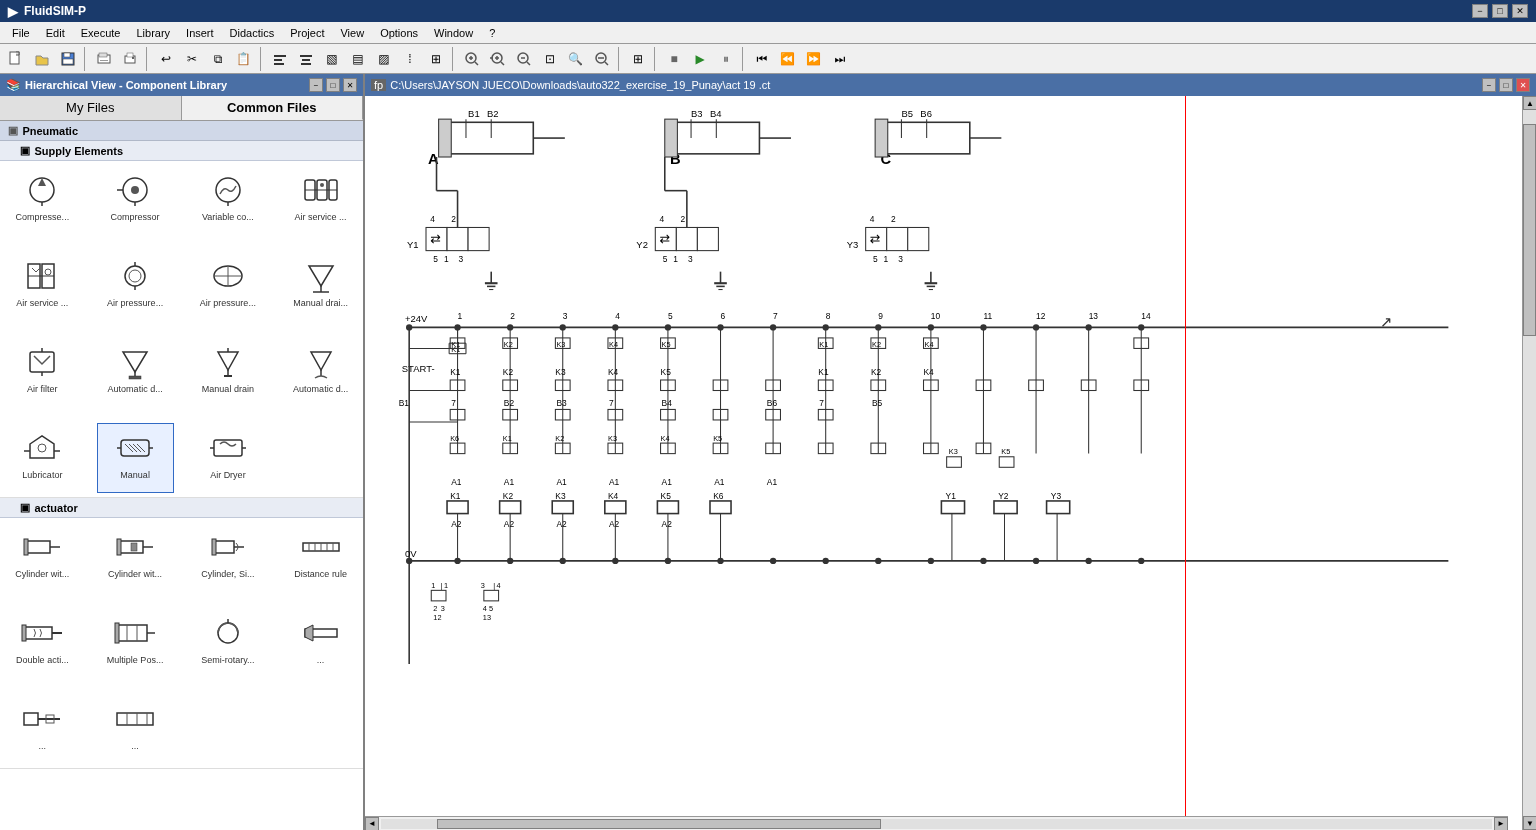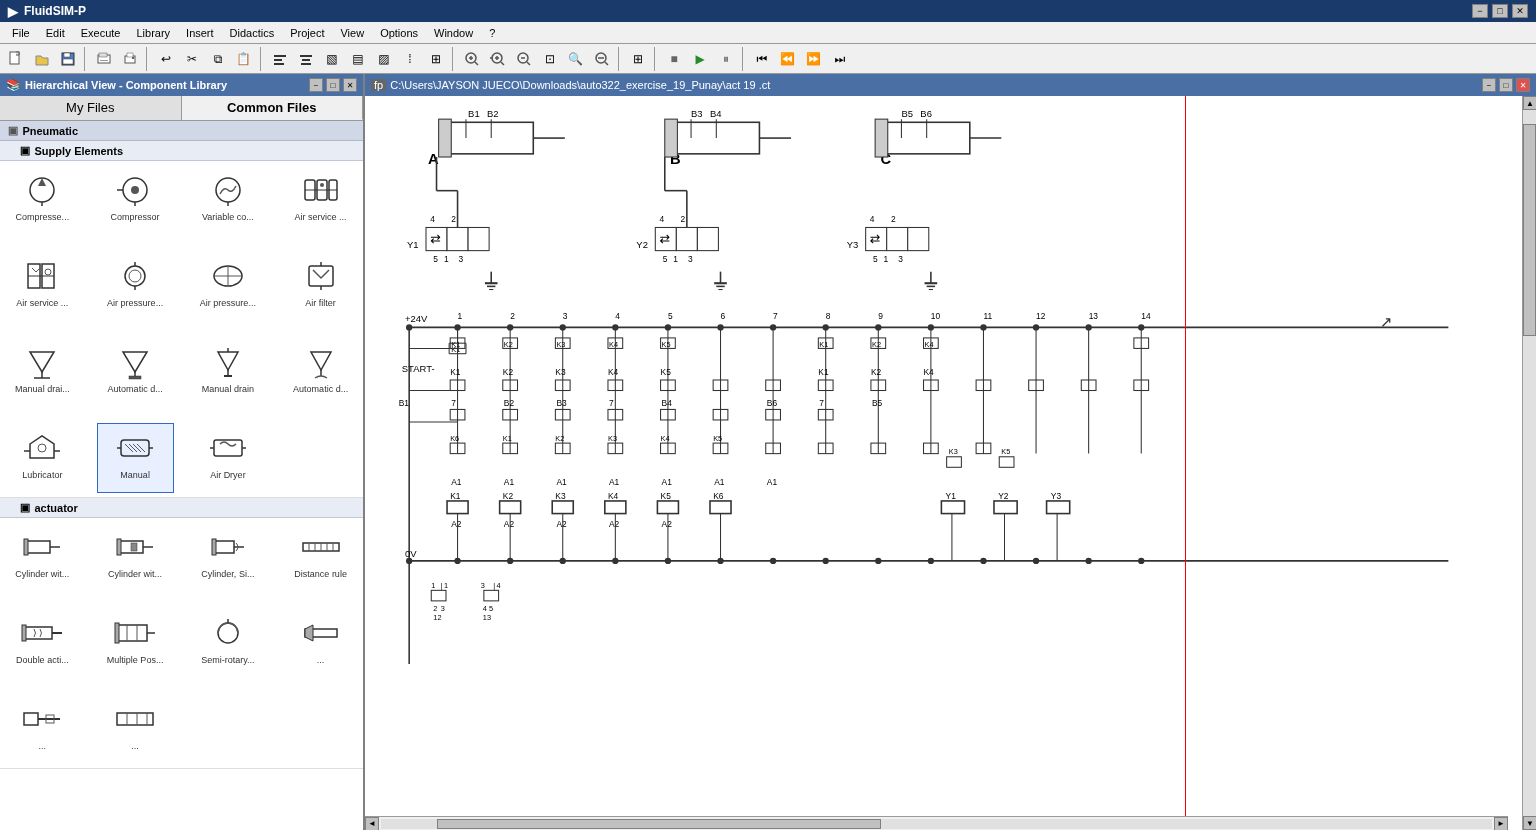--- a/index.html
+++ b/index.html
@@ -321,38 +321,38 @@
                   <line x1="8" y1="18" x2="36" y2="18" stroke="#555" stroke-width="1"></line>
                   <line x1="22" y1="8" x2="22" y2="28" stroke="#555" stroke-width="1"></line>
                 </svg>
             </div>
             <span class="component-label">Air pressure...</span>
           </div>
 
           <div class="component-item">
             <div class="component-icon">
               <svg class="comp-svg" viewBox="0 0 44 36">
+                  <path d="M10 8 L34 8 L22 28 Z" fill="none" stroke="#333" stroke-width="1.5"></path>
+                  <line x1="22" y1="28" x2="22" y2="34" stroke="#333" stroke-width="1.5"></line>
+                  <line x1="14" y1="34" x2="30" y2="34" stroke="#333" stroke-width="1.5"></line>
+                </svg>
+            </div>
+            <span class="component-label">Manual drai...</span>
+          </div>
+
+          <div class="component-item">
+            <div class="component-icon">
+              <svg class="comp-svg" viewBox="0 0 44 36">
                   <rect x="10" y="8" width="24" height="20" fill="none" stroke="#333" stroke-width="1.5" rx="2"></rect>
                   <path d="M14 12 L22 20 L30 12" fill="none" stroke="#555" stroke-width="1.5"></path>
                   <line x1="22" y1="8" x2="22" y2="4" stroke="#333" stroke-width="1.5"></line>
                   <line x1="22" y1="28" x2="22" y2="32" stroke="#333" stroke-width="1.5"></line>
                 </svg>
             </div>
             <span class="component-label">Air filter</span>
-          </div>
-
-          <div class="component-item">
-            <div class="component-icon">
-              <svg class="comp-svg" viewBox="0 0 44 36">
-                  <path d="M10 8 L34 8 L22 28 Z" fill="none" stroke="#333" stroke-width="1.5"></path>
-                  <line x1="22" y1="28" x2="22" y2="34" stroke="#333" stroke-width="1.5"></line>
-                  <line x1="14" y1="34" x2="30" y2="34" stroke="#333" stroke-width="1.5"></line>
-                </svg>
-            </div>
-            <span class="component-label">Manual drai...</span>
           </div>
 
           <div class="component-item">
             <div class="component-icon">
               <svg class="comp-svg" viewBox="0 0 44 36">
                   <path d="M10 8 L34 8 L22 28 Z" fill="none" stroke="#333" stroke-width="1.5"></path>
                   <line x1="22" y1="28" x2="22" y2="34" stroke="#333" stroke-width="1.5"></line>
                   <rect x="16" y="32" width="12" height="3" fill="#555" stroke="#333" stroke-width="0.5"></rect>
                 </svg>
             </div>

